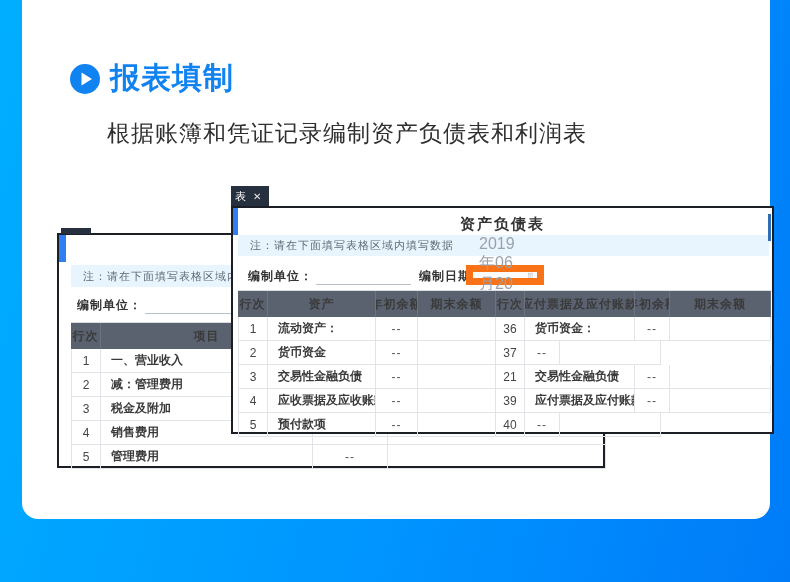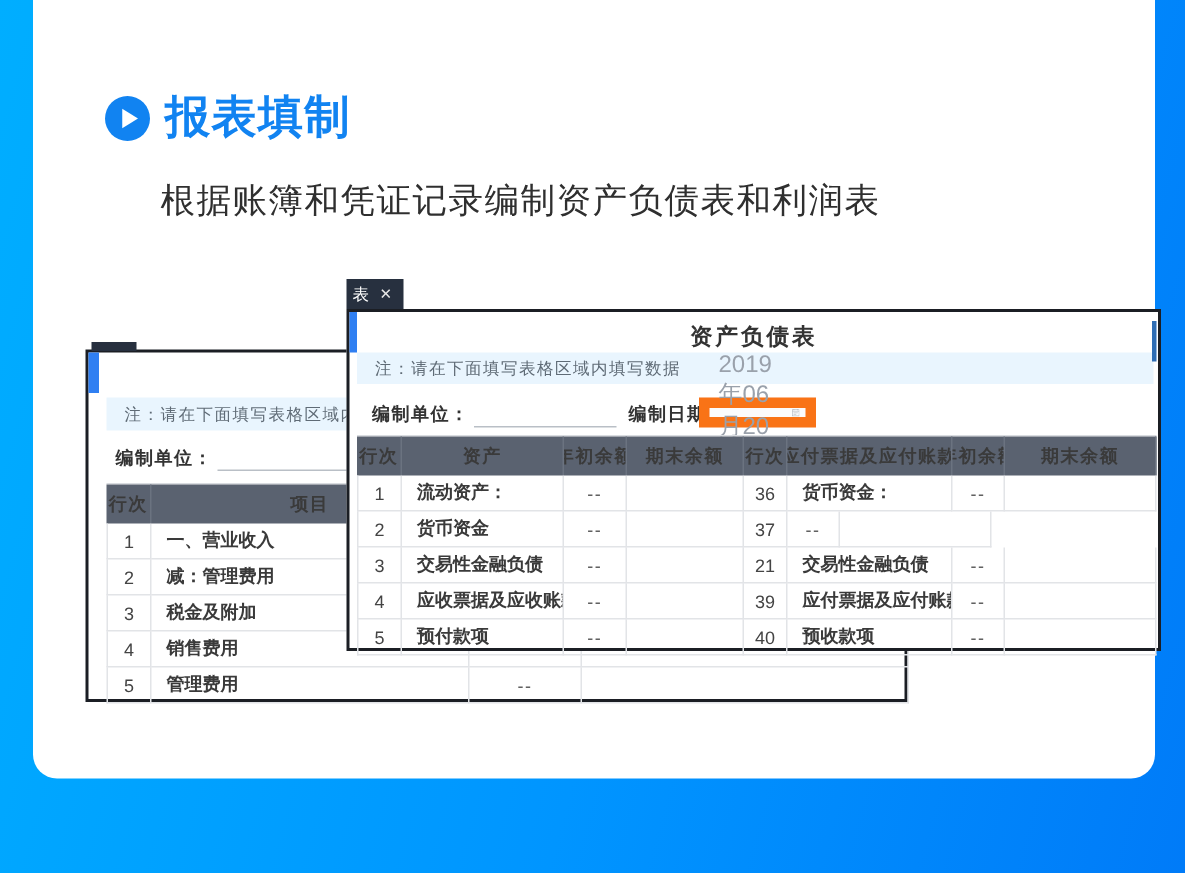--- a/index.html
+++ b/index.html
@@ -206,20 +206,19 @@
           <div class="tcell left" style="width: 110px;">应付票据及应付账款</div>
           <div class="tcell val" style="width: 35px;">--</div>
           <div class="tcell val" style="width: 101px;"></div>
         </div>
         <div class="trow" style="height: 24px;">
           <div class="tcell num" style="width: 30px;">5</div>
           <div class="tcell left" style="width: 108px;">预付款项</div>
           <div class="tcell val" style="width: 42px;">--</div>
           <div class="tcell val" style="width: 78px;"></div>
           <div class="tcell num" style="width: 29px;">40</div>
-          <div class="tcell left" style="width: 110px;">预收款项</div>
           <div class="tcell val" style="width: 35px;">--</div>
           <div class="tcell val" style="width: 101px;"></div>
         </div>
       </div>
   </div>
 
 </div>
 
 </body></html>

